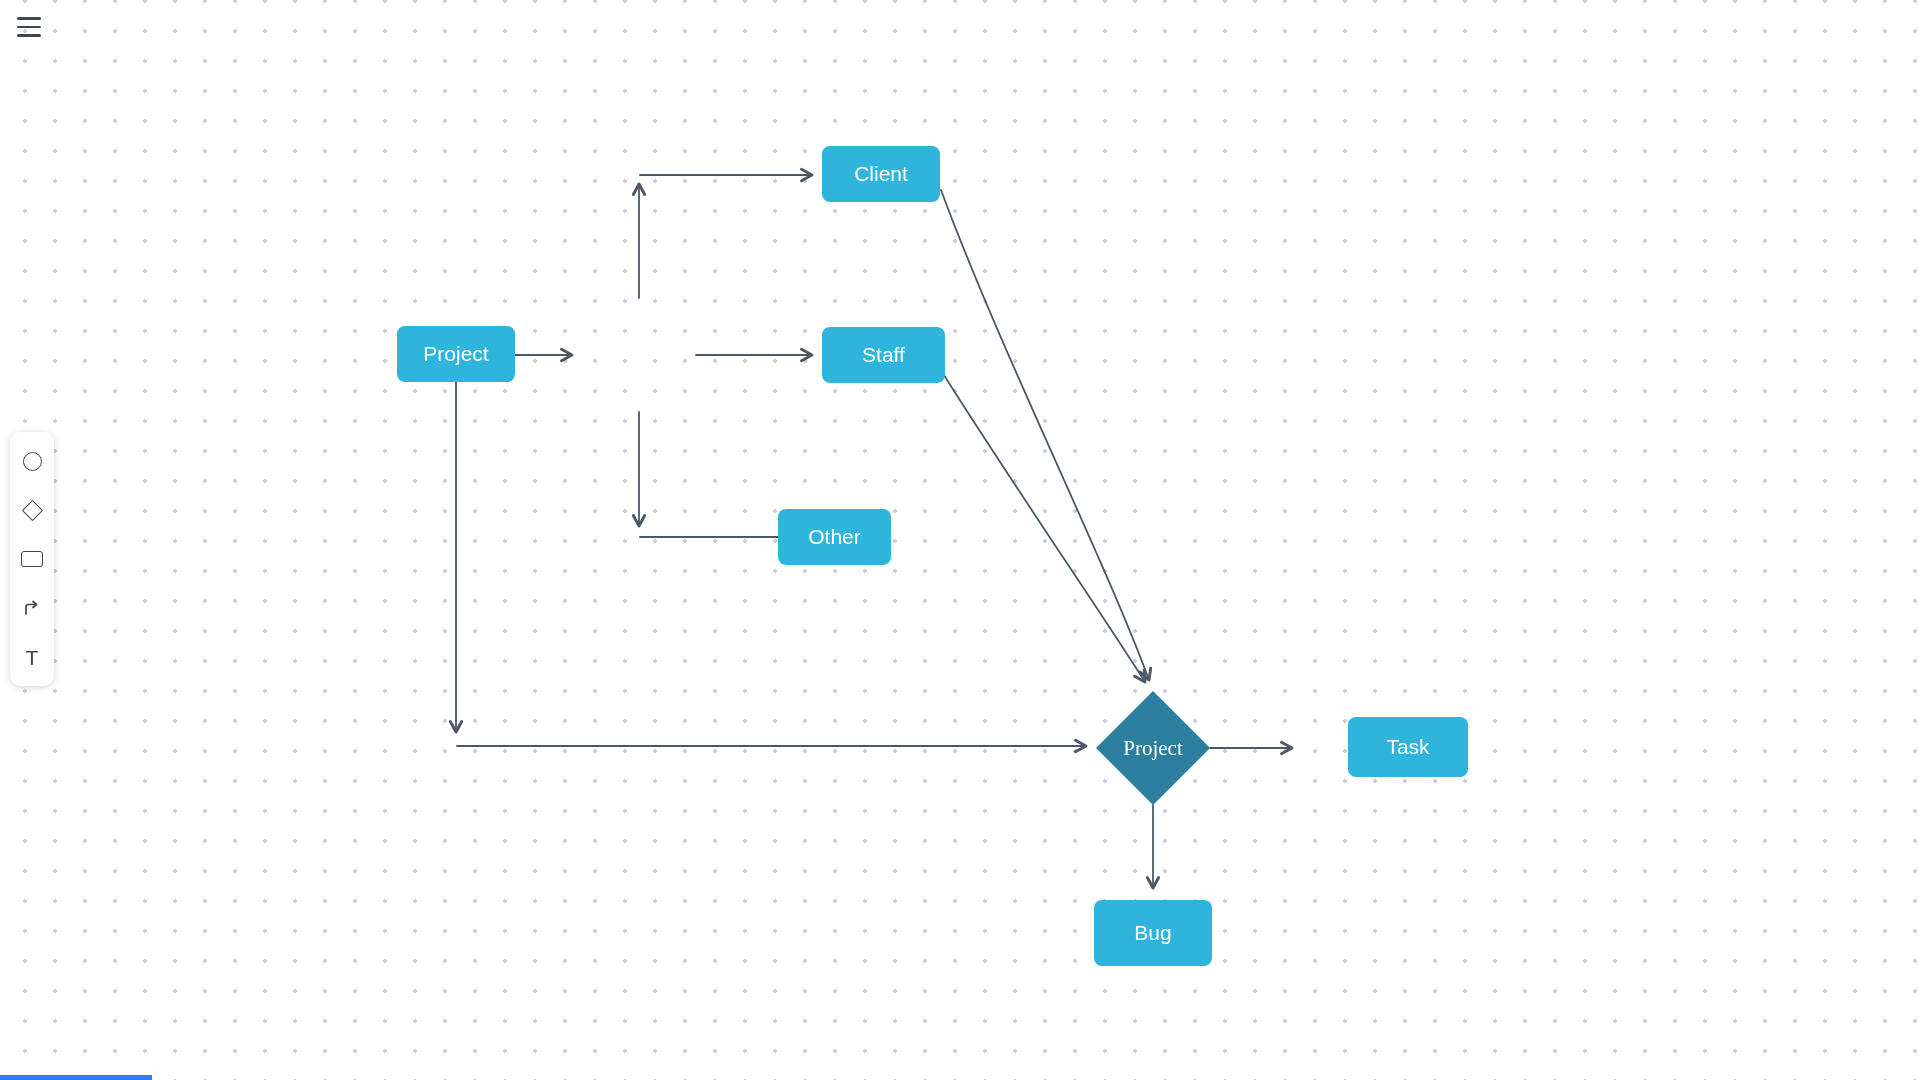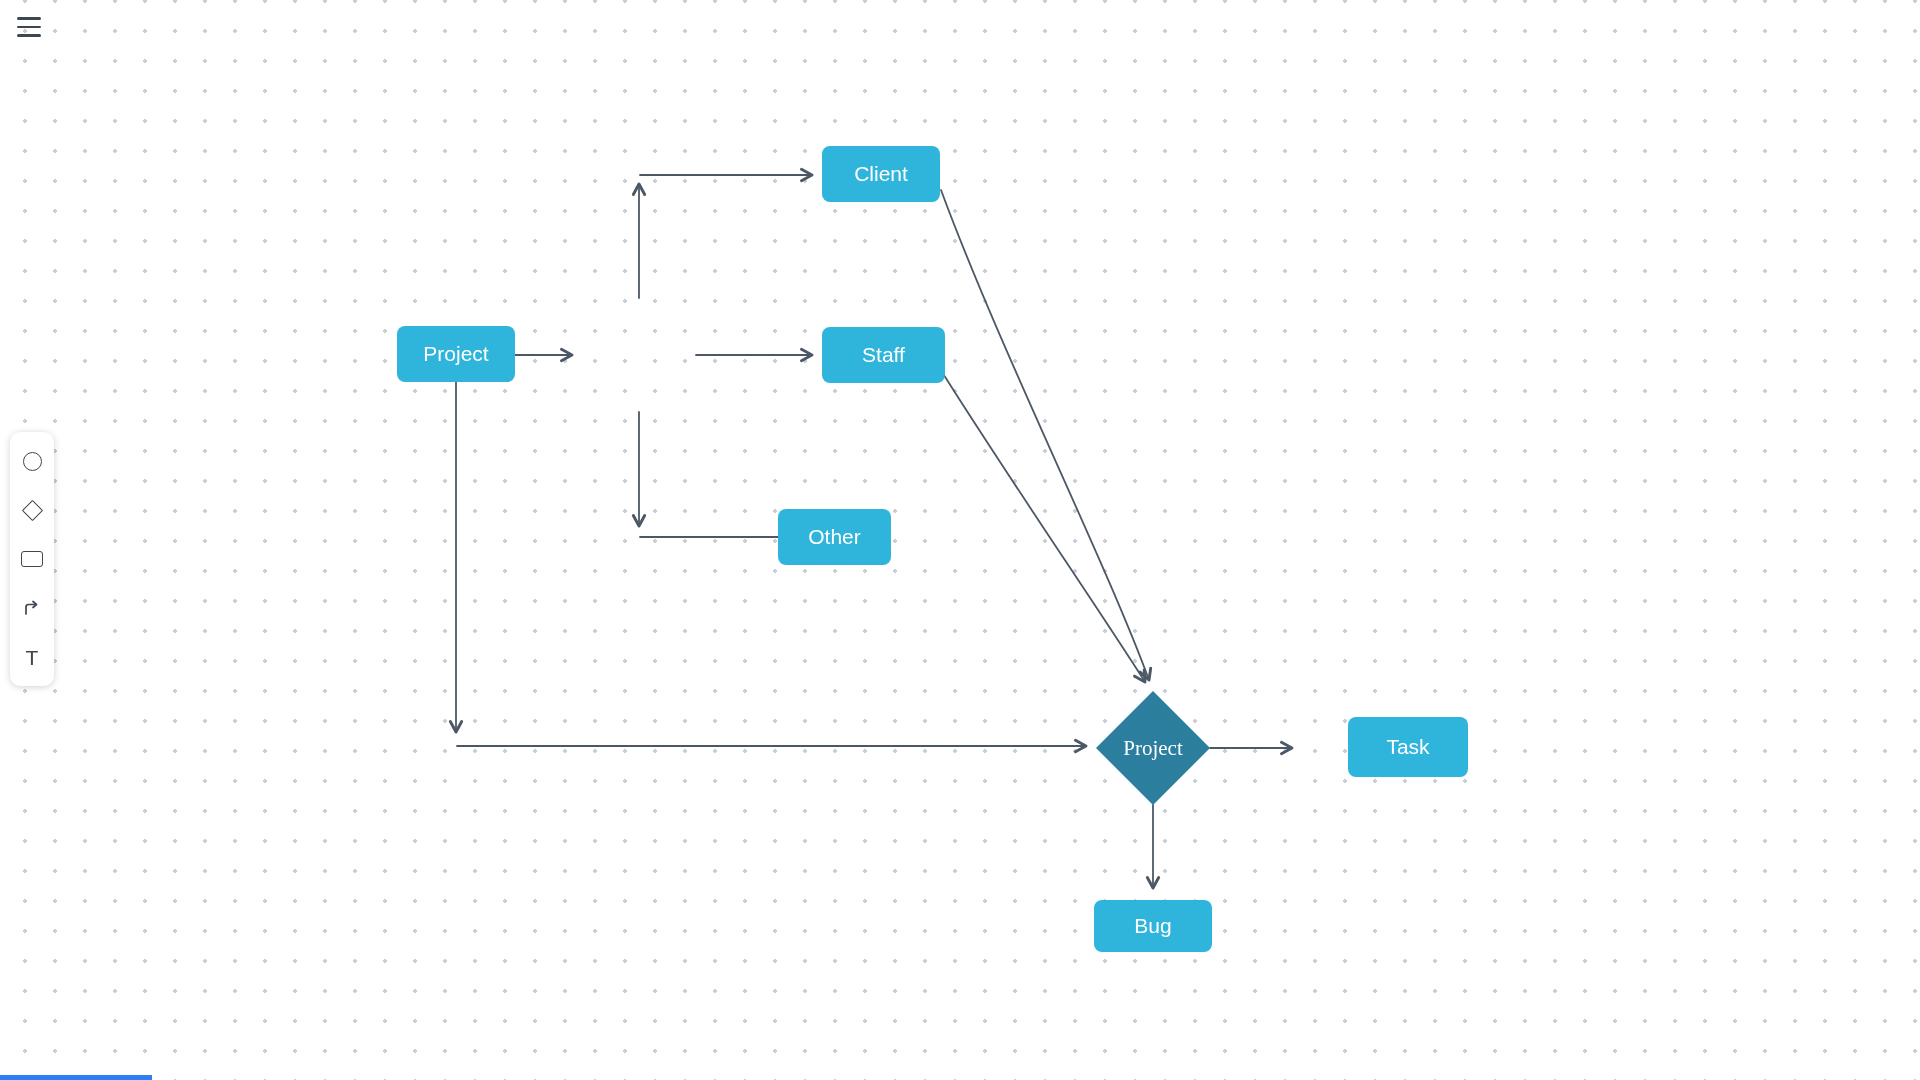--- a/index.html
+++ b/index.html
@@ -34,21 +34,21 @@
     position:absolute;display:flex;align-items:center;justify-content:center;
     background:#2b7e9d;color:#ffffff;font-size:21px;
     clip-path:polygon(50% 0,100% 50%,50% 100%,0 50%);
     box-sizing:border-box;user-select:none;cursor:pointer;
   }
   #node-company{left:397px;top:326px;width:118px;height:56px;}
   #node-client {left:822px;top:146px;width:118px;height:56px;}
   #node-staff  {left:822px;top:327px;width:123px;height:56px;}
   #node-other  {left:778px;top:509px;width:113px;height:56px;}
   #node-task   {left:1304px;top:717px;width:120px;height:60px;margin-left:44px;}
-  #node-bug    {left:1094px;top:900px;width:118px;height:52px;}
+  #node-bug    {left:1094px;top:900px;width:118px;height:66px;}
   #node-role   {left:582px;top:298px;width:114px;height:114px;}
   #node-project{left:1096px;top:691px;width:114px;height:114px;font-family:Liberation Serif, serif;}
 
   
   .hamburger{
     position:absolute;left:17px;top:17px;width:24px;height:20px;
     display:flex;flex-direction:column;justify-content:space-between;
     cursor:pointer;
   }
   .hamburger .bar{height:2.6px;width:100%;background:#3d4752;border-radius:2px;}

